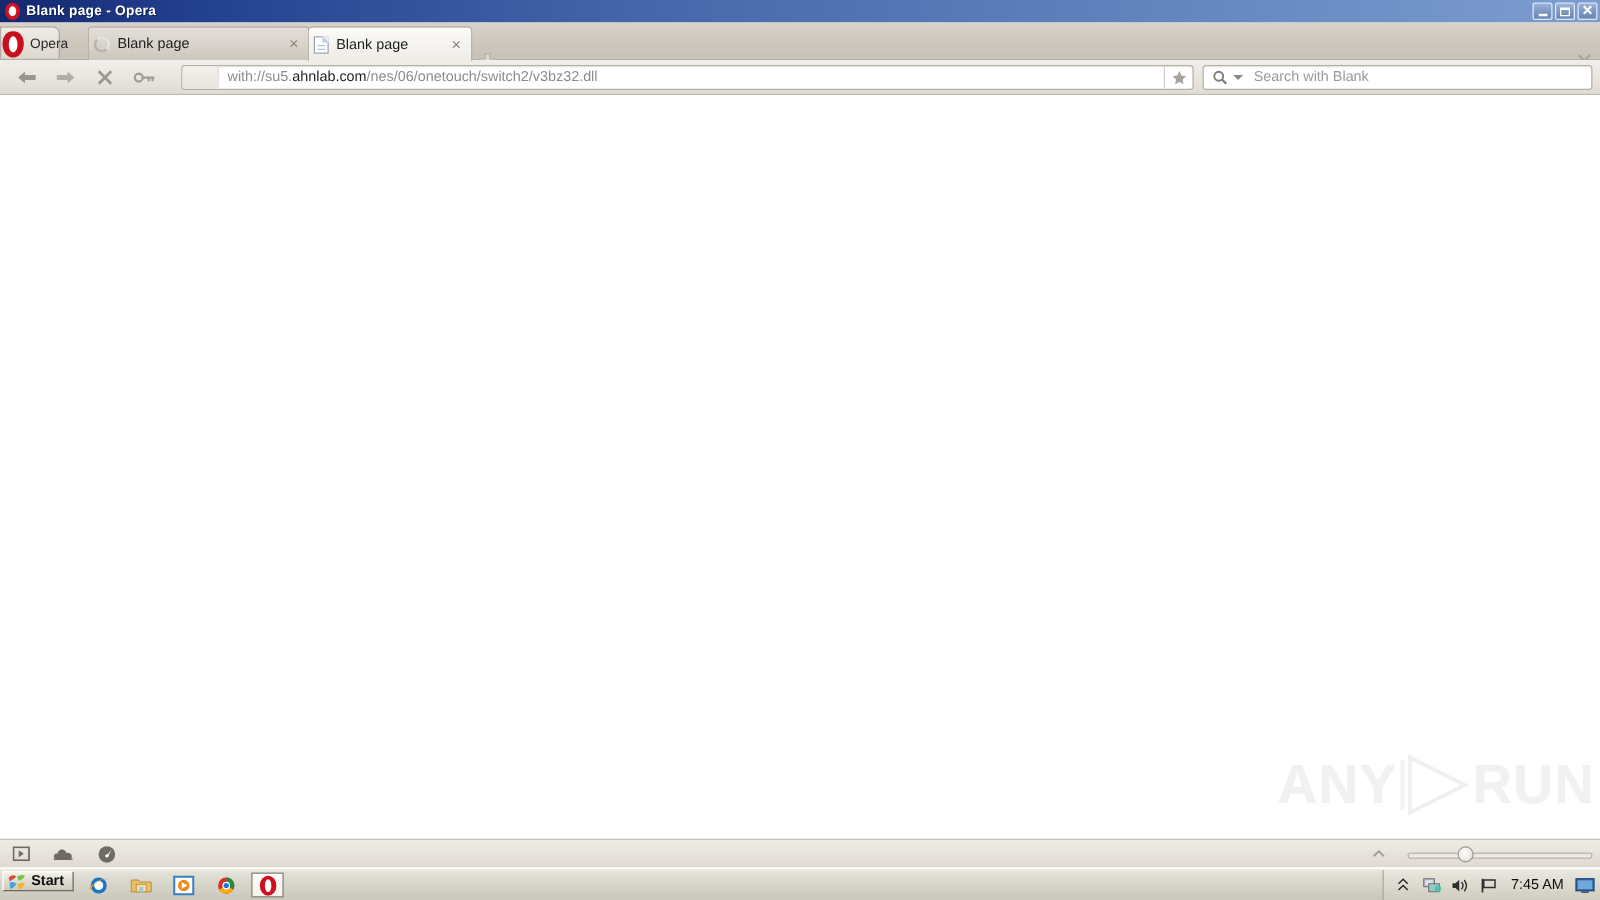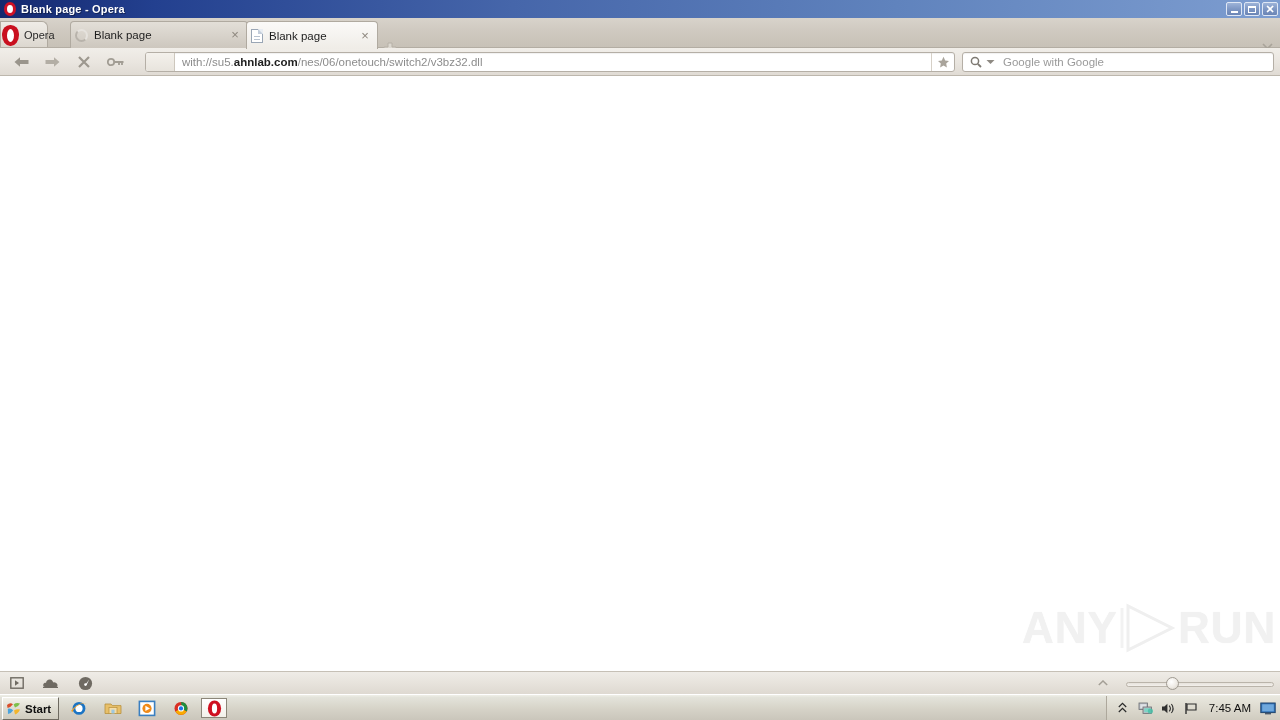--- a/index.html
+++ b/index.html
@@ -273,21 +273,21 @@
     flex: 1 1 auto;
     font-size: 11.5px;
     color: #8c8c8c;
     padding-left: 7px;
     white-space: nowrap;
     overflow: hidden;
     font-family: "Liberation Sans", sans-serif;
   }
   .addr-text .domain {
     color: #1f1f1f;
-    font-weight: bold;
+    font-weight: normal;
   }
   .addr-star {
     width: 22px; height: 18px;
     flex: 0 0 auto;
     display: flex;
     align-items: center;
     justify-content: center;
     border-left: 1px solid #d6d0c7;
   }
   .search-wrap {
@@ -398,21 +398,21 @@
     position: absolute;
     left: 0; top: 694px;
     width: 1280px; height: 26px;
     background: linear-gradient(to bottom, #efefe8 0%, #e3e3da 10%, #d6d3c8 55%, #cac6bb 100%);
     border-top: 1px solid #ffffff;
     box-sizing: border-box;
   }
   .start-btn {
     position: absolute;
     left: 2px; top: 2px;
-    height: 23px;
+    height: 16px;
     padding: 0 7px 0 3px;
     background: linear-gradient(to bottom, #f2f1ea 0%, #e0ded3 45%, #cfcbbe 100%);
     border: 1px solid #ffffff;
     border-right-color: #6e6a60;
     border-bottom-color: #6e6a60;
     box-sizing: border-box;
     display: flex;
     align-items: center;
     gap: 4px;
   }
@@ -567,21 +567,21 @@
     <div class="search-wrap">
       <div class="search-icon-box">
         <svg width="12" height="12" viewBox="0 0 12 12">
           <circle cx="5" cy="5" r="3.6" fill="none" stroke="#7e7a73" stroke-width="1.5"></circle>
           <path d="M7.8 7.8 L11 11" stroke="#7e7a73" stroke-width="1.8" fill="none"></path>
         </svg>
         <svg width="9" height="6" viewBox="0 0 9 6" style="margin-left:4px;">
           <path d="M0.5 1 L4.5 5 L8.5 1 Z" fill="#8e8a83"></path>
         </svg>
       </div>
-      <div class="search-placeholder">Google with Google</div>
+      <div class="search-placeholder">Search with Blank</div>
     </div>
   </div>
 
   <div class="viewport">
     <div class="watermark">
       <span class="wm-text">ANY</span>
       <span class="wm-tri">
         <svg width="56" height="52" viewBox="0 0 56 52">
           <path d="M8 4 L8 48 L52 26 Z" fill="none" stroke="#efefef" stroke-width="3"></path>
           <path d="M2 6 L2 46" fill="none" stroke="#f2f2f2" stroke-width="3"></path>

